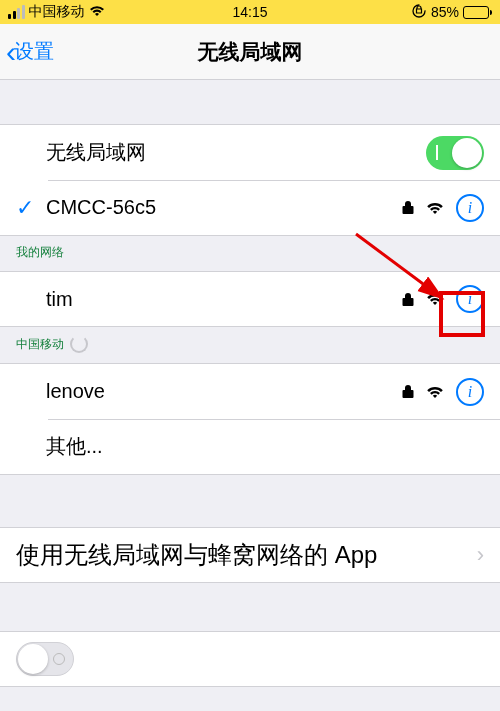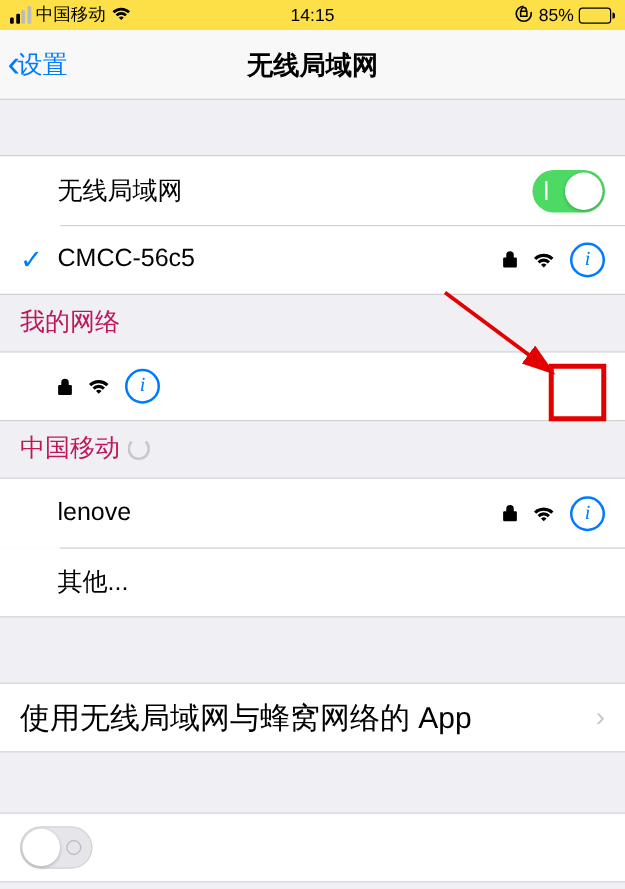--- a/index.html
+++ b/index.html
@@ -41,22 +41,22 @@
     .back-chevron { font-size: 30px; line-height: 1; margin-right: -2px; font-weight: 300; }
     .nav-title {
       position: absolute;
       left: 50%;
       transform: translateX(-50%);
       font-size: 21px;
       font-weight: 600;
     }
     .spacer-lg { height: 44px; }
     .group-header {
-      font-size: 20px;
-      color: #be185d;
+      font-size: 12px;
+      color: #15803d;
       padding: 8px 16px 10px;
       display: flex;
       align-items: center;
       gap: 6px;
     }
     .row {
       background: #fff;
       height: 56px;
       display: flex;
       align-items: center;
@@ -248,20 +248,21 @@
     <span class="info-btn">i</span>
   </div>
 </div>
 
 <div class="group-header">
   <span>我的网络</span>
 </div>
 
 <div class="row first last">
   <span class="ind"></span>
+  <span class="row-label">tim</span>
   <div class="row-right">
     <span class="lock-icon">
       <svg width="12" height="15" viewBox="0 0 12 15">
           <path d="M3 6 V4 a3 3 0 0 1 6 0 V6 M1.5 6 h9 a1 1 0 0 1 1 1 v6 a1 1 0 0 1 -1 1 h-9 a1 1 0 0 1 -1 -1 v-6 a1 1 0 0 1 1 -1 z" fill="#000"></path>
         </svg>
     </span>
     <span class="wifi-icon">
       <svg width="18" height="14" viewBox="0 0 18 14">
           <path d="M9 13 L6.8 10.8 A3.2 3.2 0 0 1 11.2 10.8 Z M4 8 A7 7 0 0 1 14 8 L12.3 9.7 A4.6 4.6 0 0 0 5.7 9.7 Z M1.2 5.2 A11 11 0 0 1 16.8 5.2 L15 7 A8.5 8.5 0 0 0 3 7 Z" fill="#000"></path>
         </svg>

